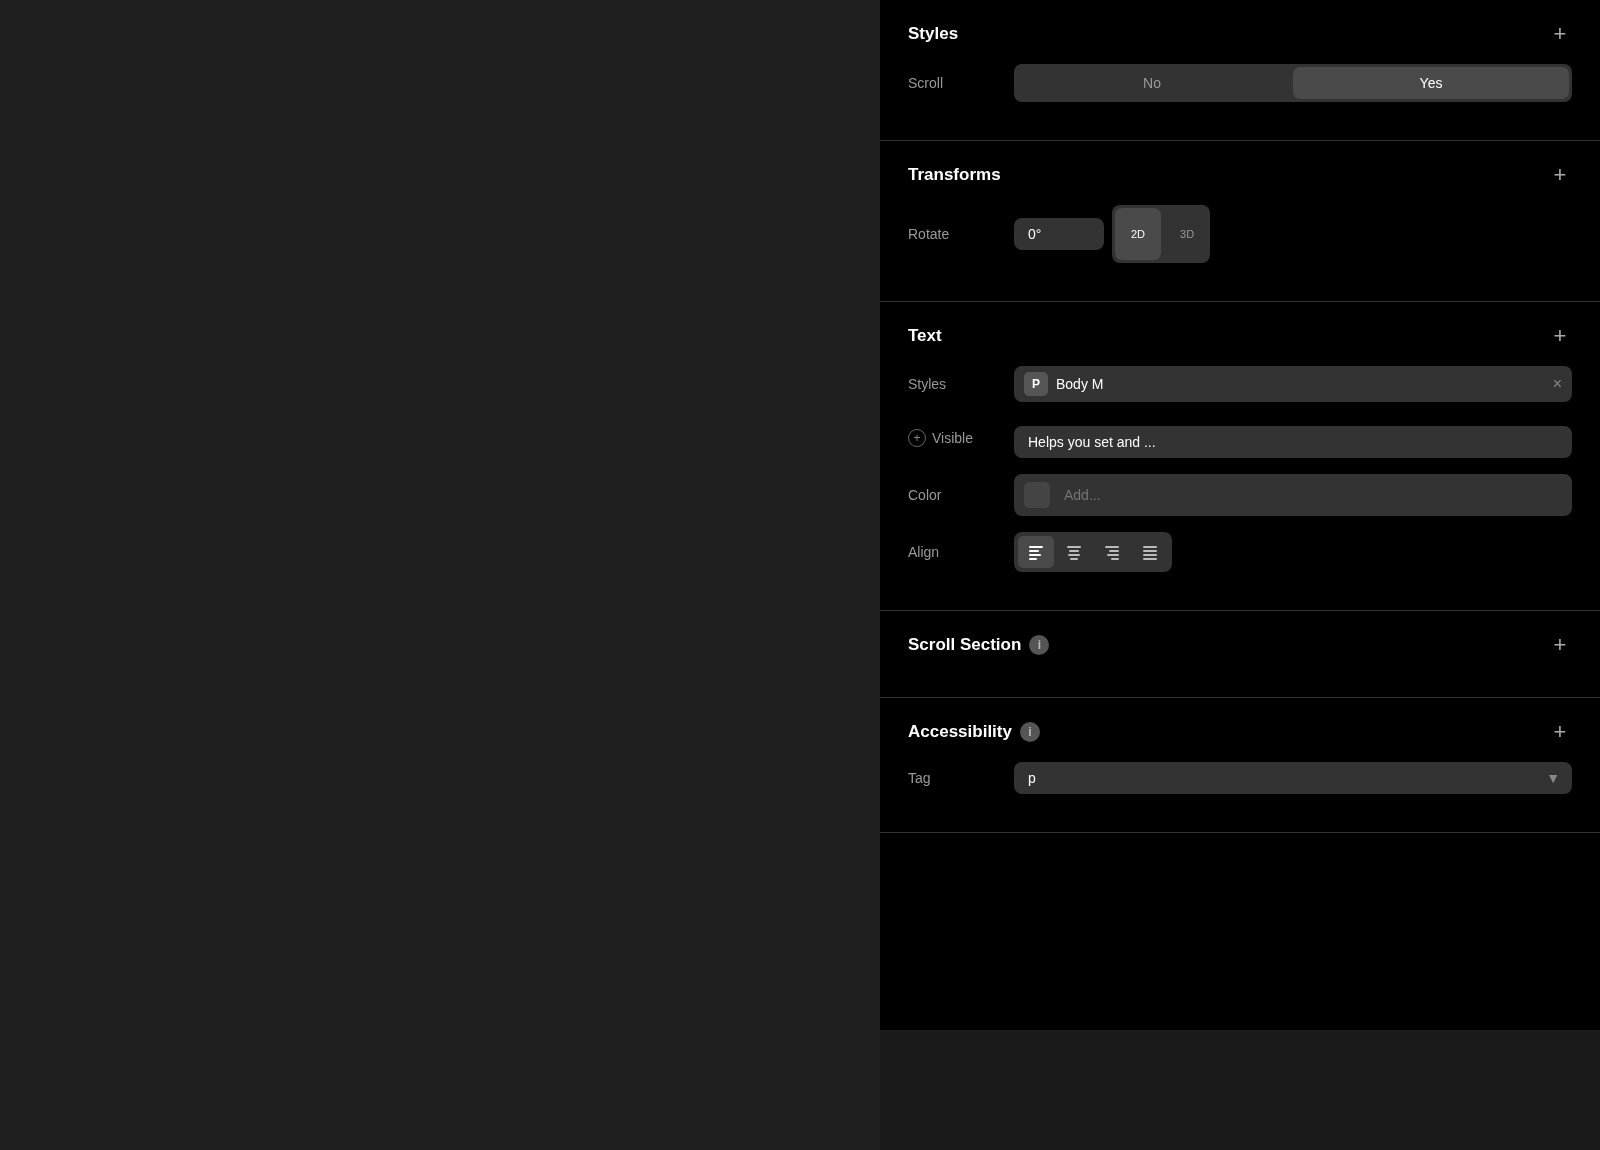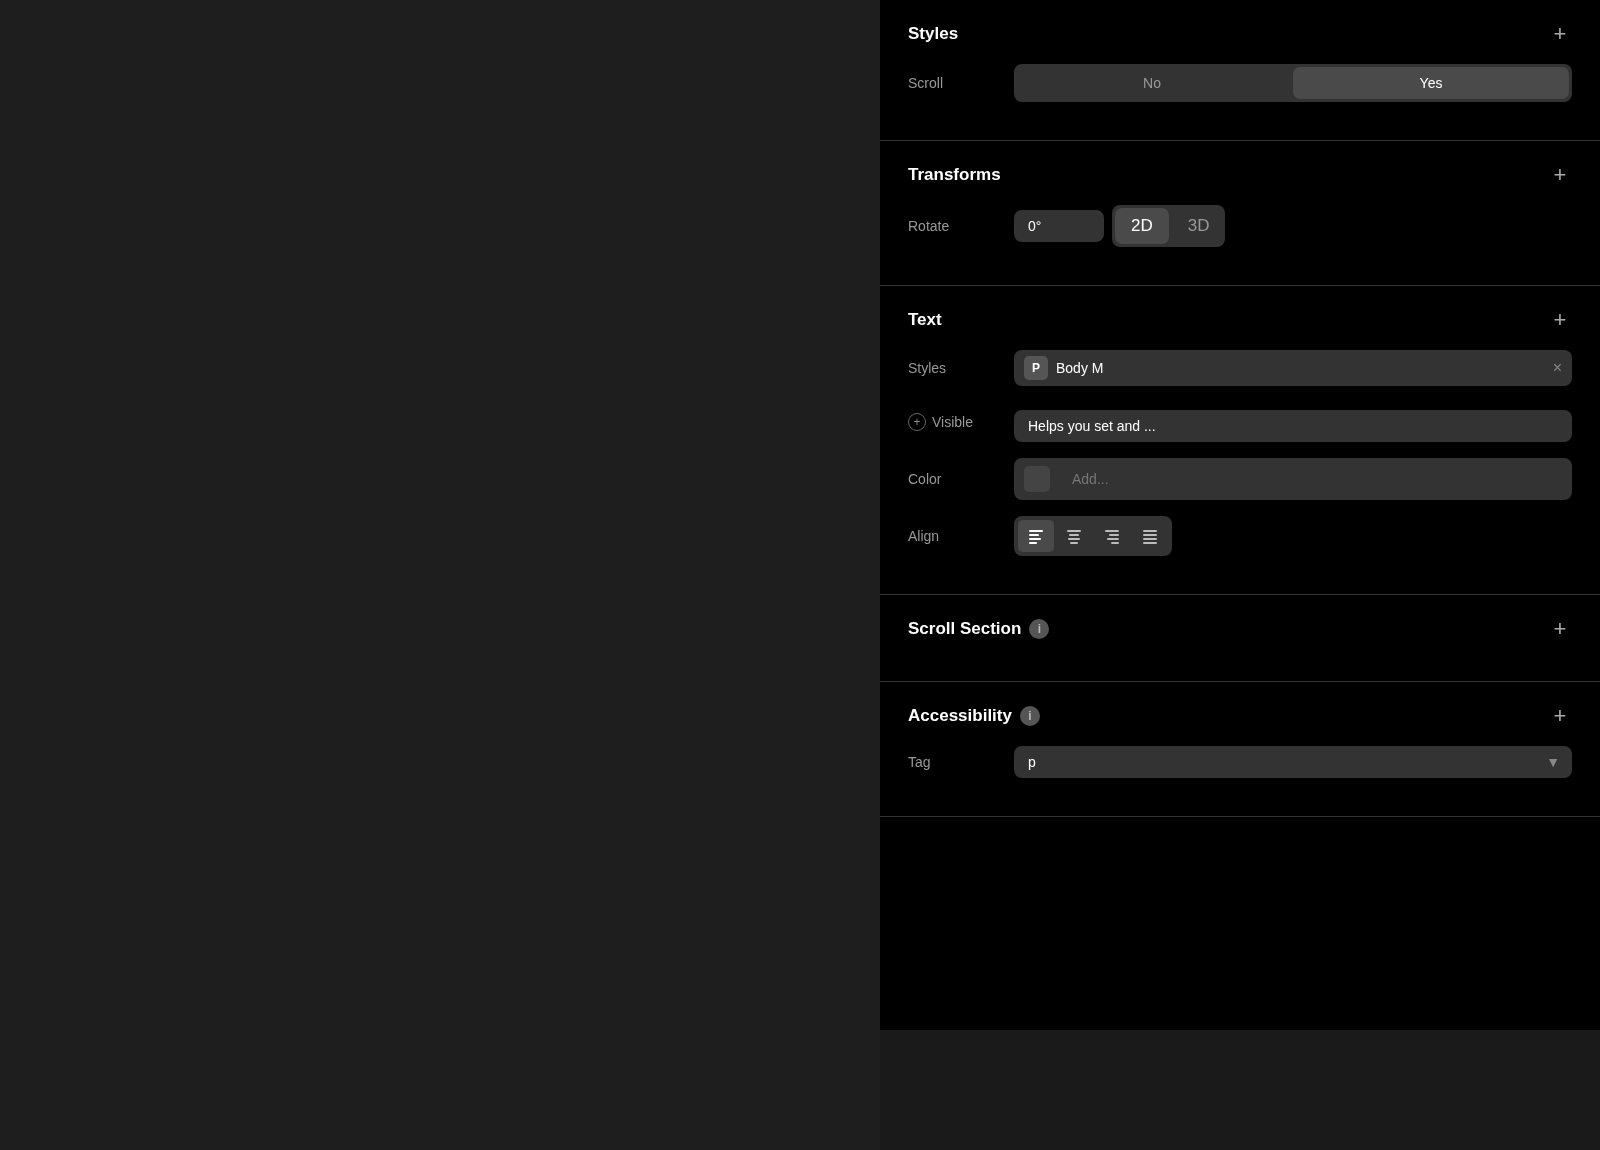--- a/index.html
+++ b/index.html
@@ -168,25 +168,25 @@
     }
 
     .dim-toggle-group {
       display: flex;
       background: #333;
       border-radius: 8px;
       overflow: hidden;
     }
 
     .dim-toggle-btn {
-      padding: 8px 16px;
+      padding: 20px 16px;
       background: none;
       border: none;
       color: #999;
-      font-size: 17px;
+      font-size: 11px;
       cursor: pointer;
     }
 
     .dim-toggle-btn.active {
       background: #4a4a4a;
       color: #fff;
       border-radius: 7px;
       margin: 3px;
     }
 
@@ -286,21 +286,20 @@
       outline: none;
     }
 
     .color-wrapper {
       display: flex;
       align-items: center;
       background: #333;
       border-radius: 8px;
       padding: 5px 10px;
       flex: 1;
-      gap: 8px;
     }
 
     
     .align-group {
       display: flex;
       background: #333;
       border-radius: 8px;
       gap: 2px;
       padding: 4px;
     }

